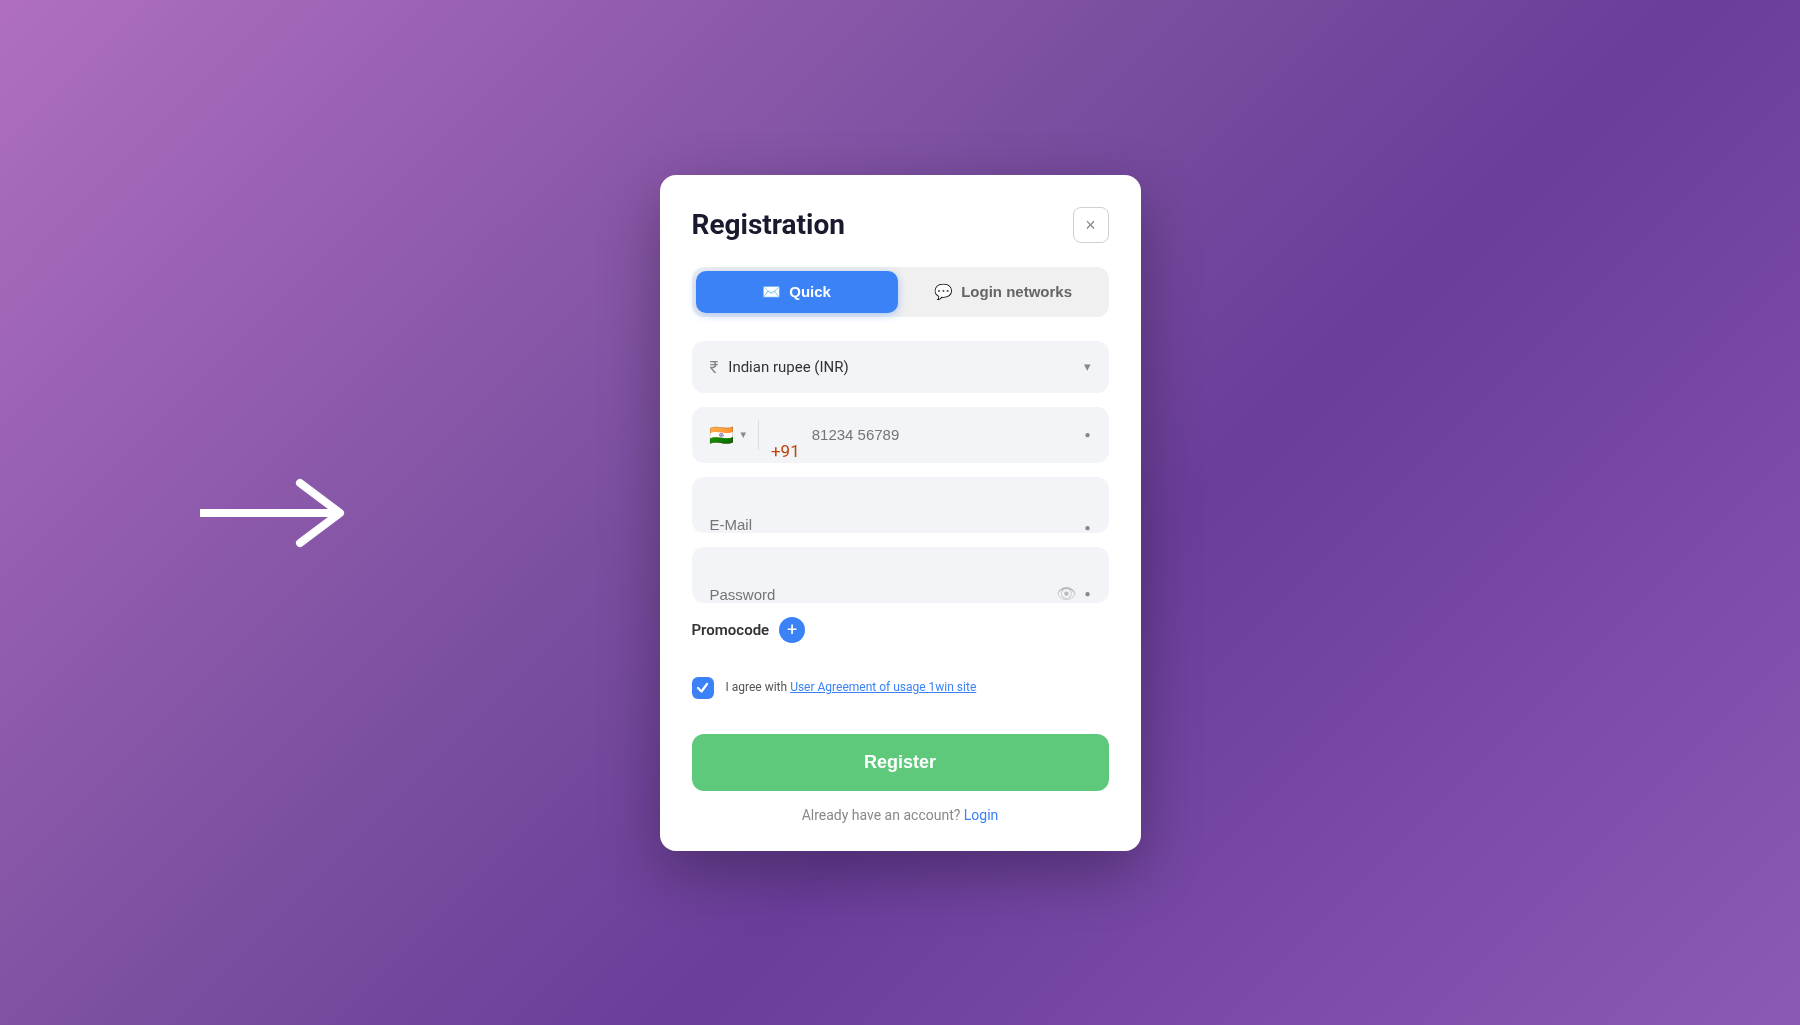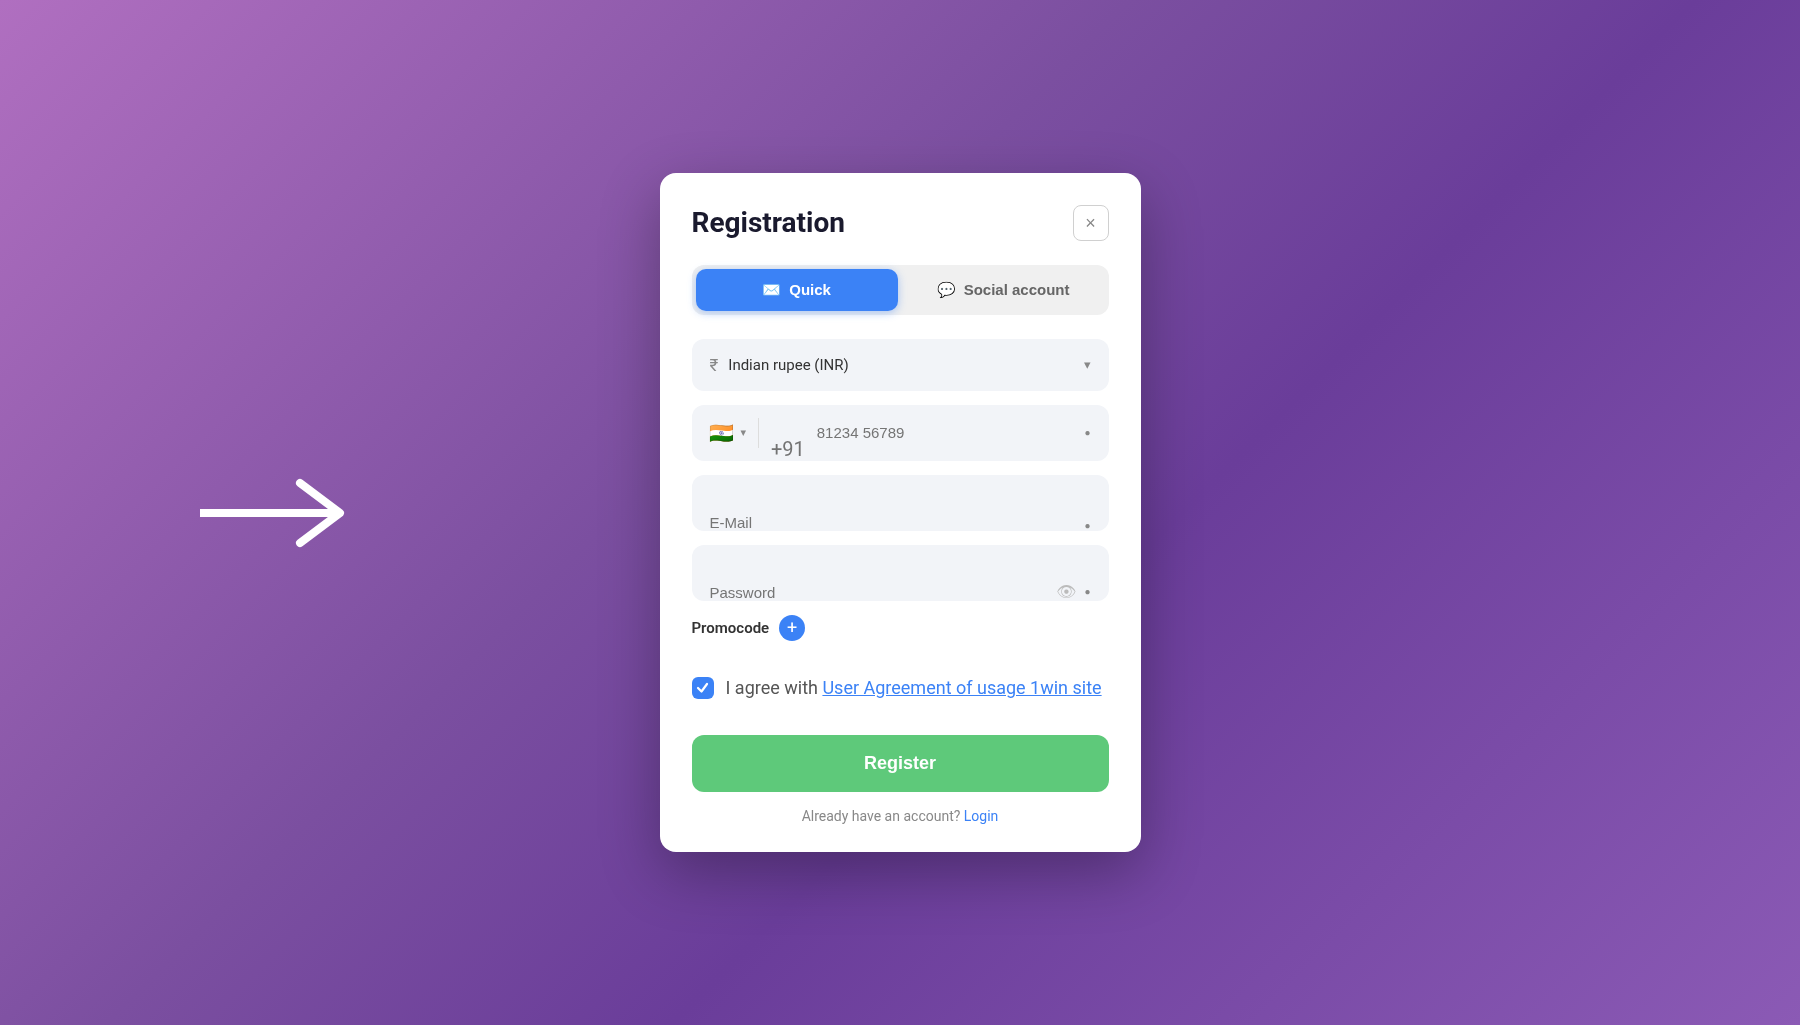--- a/index.html
+++ b/index.html
@@ -264,21 +264,21 @@
       cursor: pointer;
       flex-shrink: 0;
     }
 
     .checkbox-styled svg {
       width: 13px;
       height: 13px;
     }
 
     .agree-text {
-      font-size: 18px;
+      font-size: 12px;
       color: #555;
       line-height: 1.4;
     }
 
     .agree-link {
       color: #3b82f6;
       text-decoration: underline;
       cursor: pointer;
     }
 
@@ -331,21 +331,21 @@
   </div>
 
   
   <div class="tabs">
     <button class="tab tab-active">
       <span>✉️</span>
       <span>Quick</span>
     </button>
     <button class="tab tab-inactive">
       <span>💬</span>
-      <span>Social account</span>
+      <span>Login networks</span>
     </button>
   </div>
 
   
   <div class="form-group">
     <div class="select-field">
       <div class="select-left">
         <span class="rupee-icon">₹</span>
         <span>Indian rupee (INR)</span>
       </div>
@@ -353,21 +353,21 @@
     </div>
   </div>
 
   
   <div class="form-group">
     <div class="phone-field">
       <div class="country-selector">
         <span class="flag">🇮🇳</span>
         <span class="mini-chevron">▾</span>
       </div>
-      <span style="padding-left:12px; color:#737373; font-size:20px; white-space:nowrap;margin-top:32px;">+91</span>
+      <span style="padding-left:12px; color:#c2410c; font-size:17px; white-space:nowrap;margin-top:32px;">+91</span>
       <input type="tel" class="phone-input" value="" placeholder="81234 56789" style="">
       <span class="dot-indicator">●</span>
     </div>
   </div>
 
   
   <div class="form-group">
     <div class="input-wrapper">
       <input type="email" class="" placeholder="E-Mail" style="">
       <div class="input-icons">

